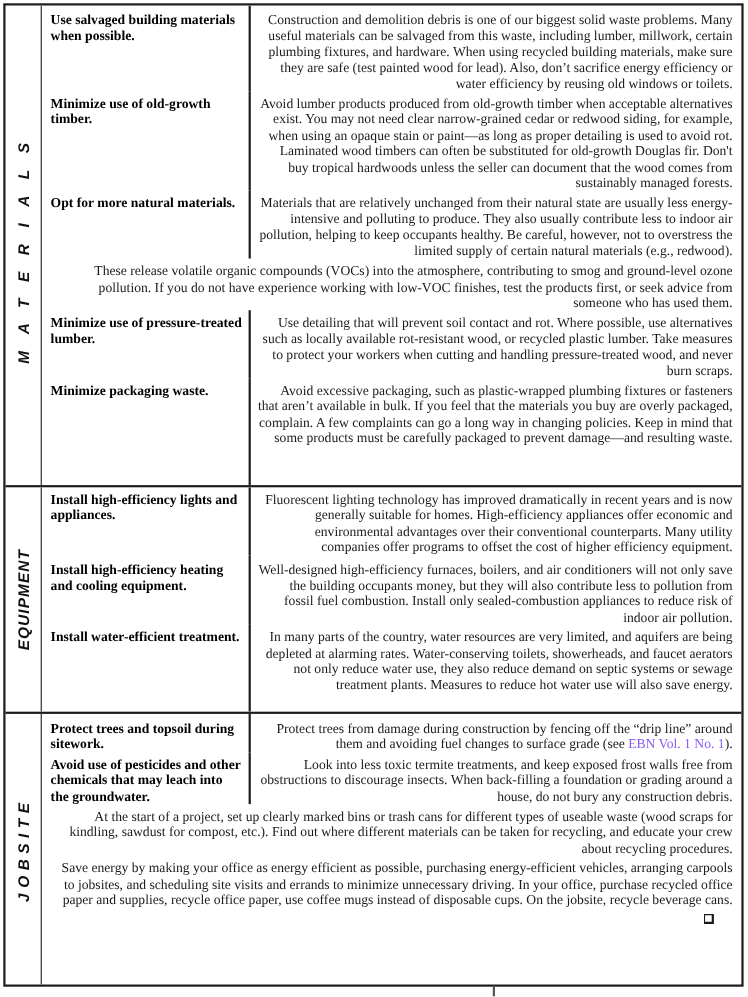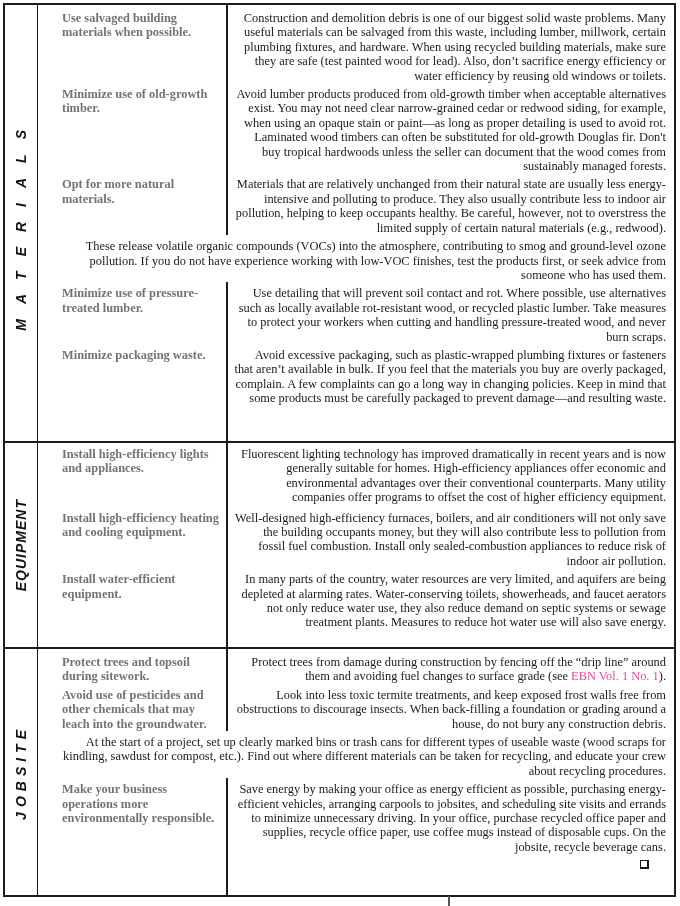--- a/index.html
+++ b/index.html
@@ -52,29 +52,28 @@
     width: 190px; flex: none;
     border-right: 2px solid #1c1c1c;
     padding: 4px 6px 0 8px;
   }
   .desc-cell { flex: 1; min-width: 0; padding: 4px 8px 0 6px; }
   .g-row.first .title-cell, .g-row.first .desc-cell { padding-top: 6px; }
 
   .gtitle {
     font-weight: bold;
     font-size: 12.4px; line-height: 14.4px;
-    color: #737373;
-    margin-left: 16px;
+    color: #000000;
   }
   .gdesc {
     font-size: 12.4px; line-height: 14.4px;
     color: #1a1a1a;
     text-align: right;
   }
-  .ebn-ref { color: #ec4899; }
+  .ebn-ref { color: #8b5cf6; }
 
   .end-marker {
     width: 9px; height: 9px;
     border: 1px solid #1a1a1a;
     border-right-width: 2px;
     border-bottom-width: 2px;
     margin: 6px 17px 0 auto;
   }
 
   .bottom-tick {
@@ -159,21 +158,21 @@
         <div class="g-row first">
           <div class="title-cell">
             <p class="gtitle">Install high-efficiency heating and cooling equipment.</p>
           </div>
           <div class="desc-cell">
             <p class="gdesc">Well-designed high-efficiency furnaces, boilers, and air conditioners will not only save the building occupants money, but they will also contribute less to pollution from fossil fuel combustion. Install only sealed-combustion appliances to reduce risk of indoor air pollution.</p>
           </div>
         </div>
         <div class="g-row grow">
           <div class="title-cell">
-            <p class="gtitle">Install water-efficient equipment.</p>
+            <p class="gtitle">Install water-efficient treatment.</p>
           </div>
           <div class="desc-cell">
             <p class="gdesc">In many parts of the country, water resources are very limited, and aquifers are being depleted at alarming rates. Water-conserving toilets, showerheads, and faucet aerators not only reduce water use, they also reduce demand on septic systems or sewage treatment plants. Measures to reduce hot water use will also save energy.</p>
           </div>
         </div>
       </div>
     </div>
 
     <div class="section jobsite">
       <div class="label-col">
@@ -195,23 +194,20 @@
           <div class="desc-cell">
             <p class="gdesc">Look into less toxic termite treatments, and keep exposed frost walls free from obstructions to discourage insects. When back-filling a foundation or grading around a house, do not bury any construction debris.</p>
           </div>
         </div>
         <div class="g-row">
           <div class="desc-cell">
             <p class="gdesc">At the start of a project, set up clearly marked bins or trash cans for different types of useable waste (wood scraps for kindling, sawdust for compost, etc.). Find out where different materials can be taken for recycling, and educate your crew about recycling procedures.</p>
           </div>
         </div>
         <div class="g-row grow">
-          <div class="title-cell">
-            <p class="gtitle">Make your business operations more environmentally responsible.</p>
-          </div>
           <div class="desc-cell">
             <p class="gdesc">Save energy by making your office as energy efficient as possible, purchasing energy-efficient vehicles, arranging carpools to jobsites, and scheduling site visits and errands to minimize unnecessary driving. In your office, purchase recycled office paper and supplies, recycle office paper, use coffee mugs instead of disposable cups. On the jobsite, recycle beverage cans.</p>
             <div class="end-marker"></div>
           </div>
         </div>
       </div>
     </div>
 
   </div>
 

